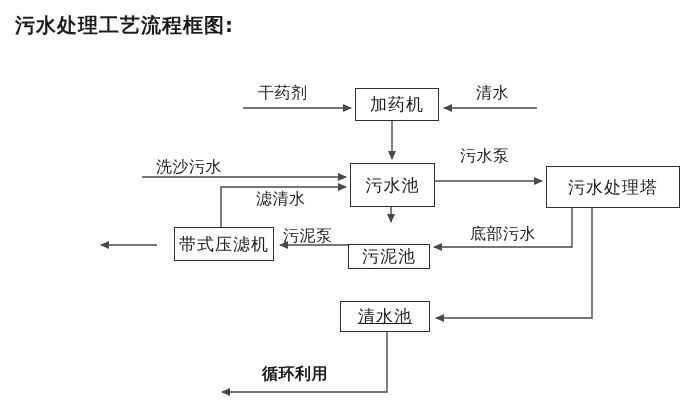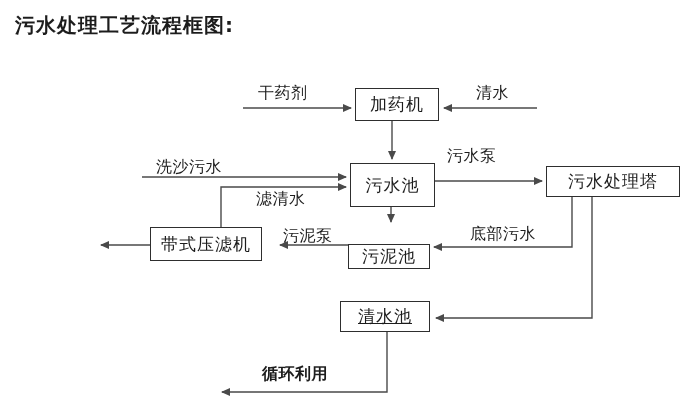--- a/index.html
+++ b/index.html
@@ -71,27 +71,27 @@
 
     <path class="flowline" d="M572,197 V247 H434" marker-end="url(#arr)"></path>
 
     <path class="flowline" d="M592,197 V318 H436" marker-end="url(#arr)"></path>
 
     <path class="flowline" d="M387,332 V392 H222" marker-end="url(#arr)"></path>
   </svg>
 
   <div class="node" style="left:355px;top:88px;width:84px;height:33px;">加药机</div>
   <div class="node" style="left:350px;top:163px;width:85px;height:44px;">污水池</div>
-  <div class="node" style="left:546px;top:166px;width:134px;height:31px;text-align:right;">污水处理塔</div>
+  <div class="node" style="left:546px;top:166px;width:134px;height:42px;text-align:right;">污水处理塔</div>
   <div class="node" style="left:348px;top:244px;width:82px;height:25px;">污泥池</div>
-  <div class="node" style="left:150px;top:227px;width:112px;height:34px;">带式压滤机</div>
+  <div class="node" style="left:174px;top:227px;width:100px;height:34px;">带式压滤机</div>
   <div class="node" style="left:340px;top:301px;width:90px;height:31px;text-decoration:underline;">清水池</div>
 
   <div class="flowlabel" style="left:258px;top:83px;">干药剂</div>
   <div class="flowlabel" style="left:476px;top:83px;text-align:right;">清水</div>
   <div class="flowlabel" style="left:156px;top:157px;">洗沙污水</div>
   <div class="flowlabel" style="left:256px;top:189px;">滤清水</div>
-  <div class="flowlabel" style="left:447px;top:146px;">污水泵</div>
+  <div class="flowlabel" style="left:460px;top:146px;">污水泵</div>
   <div class="flowlabel" style="left:470px;top:224px;">底部污水</div>
   <div class="flowlabel" style="left:283px;top:226px;">污泥泵</div>
   <div class="flowlabel" style="left:262px;top:364px;font-weight:bold;">循环利用</div>
 
 </div>
 
 </body></html>

